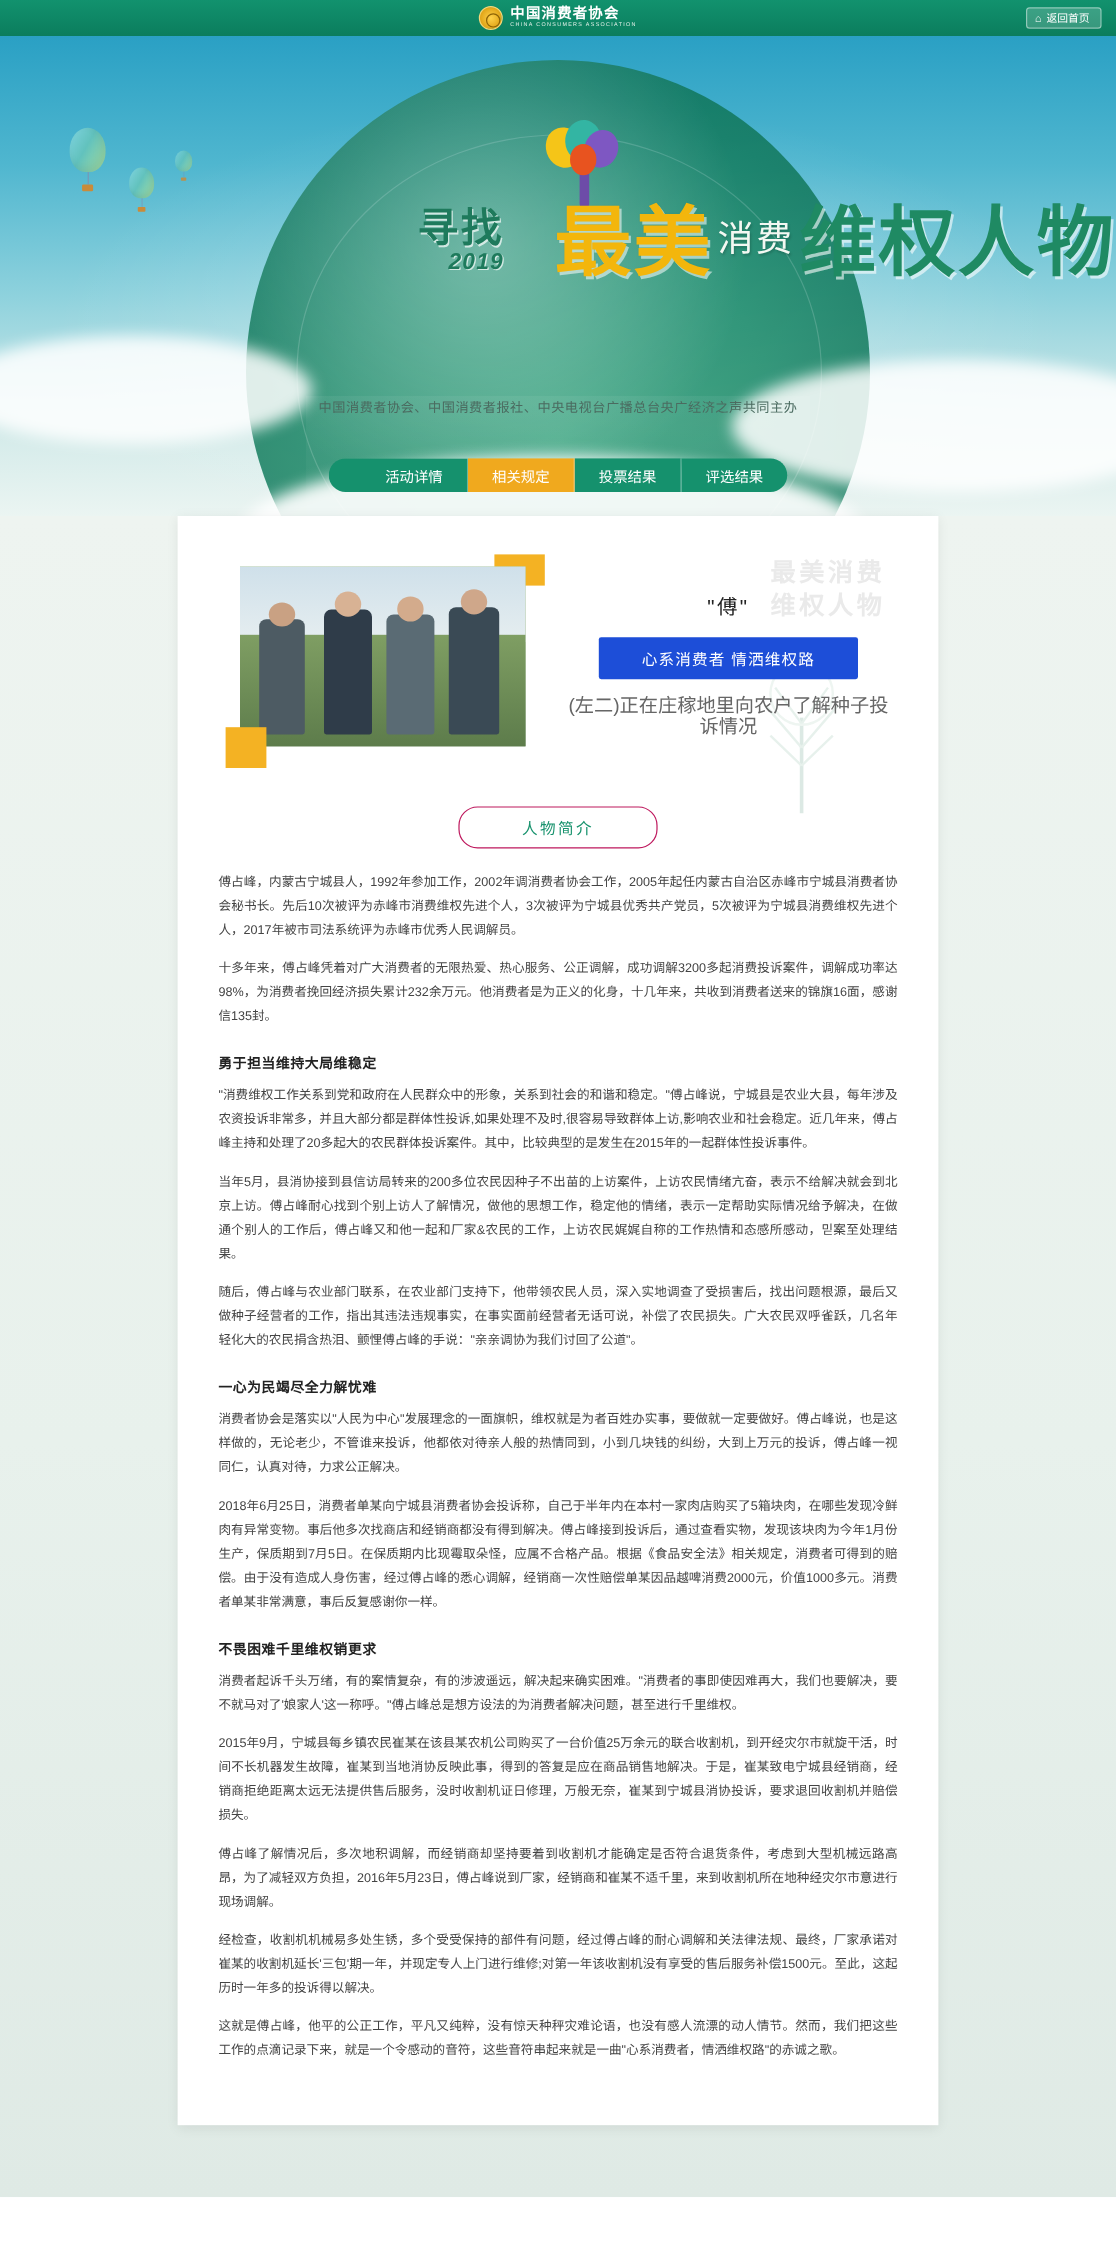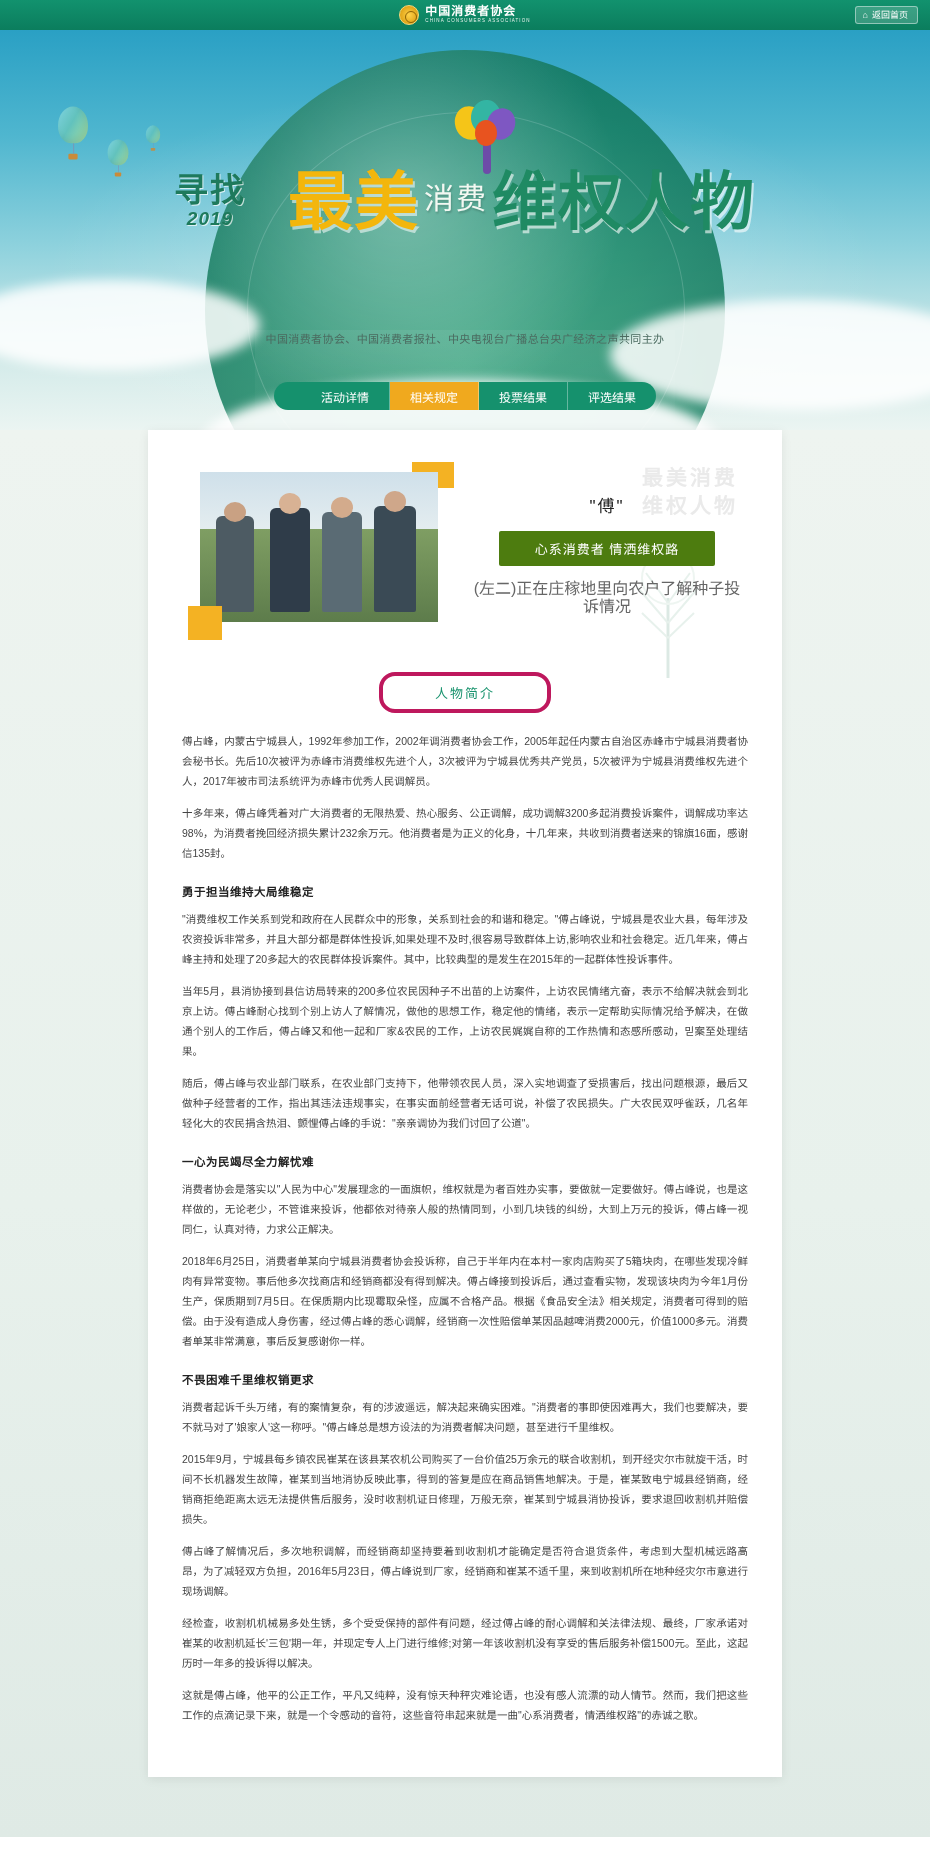--- a/index.html
+++ b/index.html
@@ -109,21 +109,21 @@
   .ribbon-logo {
     position:absolute; left:455px; top:70px; width:64px; height:72px;
   }
   .ribbon-logo .rb { position:absolute; border-radius:50% 50% 50% 50%; }
   .rb1 { width:30px;height:34px; left:0; top:6px; background:#f5c518; transform:rotate(-18deg);}
   .rb2 { width:30px;height:34px; left:16px; top:0; background:#33b5a3; transform:rotate(6deg);}
   .rb3 { width:28px;height:32px; left:32px; top:8px; background:#7e57c2; transform:rotate(22deg);}
   .rb4 { width:22px;height:26px; left:20px; top:20px; background:#e8531f; transform:rotate(0deg);}
   .ribbon-stem { position:absolute; left:28px; top:40px; width:8px;height:34px; background:#6d4ca8; border-radius:0 0 4px 4px;}
 
-  .title-block { position:absolute; left:0; right:0; top:120px; text-align:center; }
+  .title-block { position:absolute; left:0; right:0; top:120px; text-align:right; }
   .t-xun {
     display:inline-block; vertical-align:middle;
     color:#1e7a5c; font-size:34px; font-weight:bold; letter-spacing:2px;
     text-shadow:1px 1px 0 rgba(255,255,255,.7);
     margin-right:6px;
   }
   .t-year { display:block; color:#1e7a5c; font-size:19px; letter-spacing:1px; font-style:italic; margin-top:-4px;}
   .t-zui {
     display:inline-block; vertical-align:middle;
     color:#f3b60c; font-size:64px; font-weight:bold; letter-spacing:2px;
@@ -202,29 +202,29 @@
   .pp3:after{content:"";position:absolute;left:9px;top:-15px;width:22px;height:21px;border-radius:50%;background:#d3ab8c;}
   .pp4 { left:174px; width:42px; height:106px; background:#3a4a55; }
   .pp4:after{content:"";position:absolute;left:10px;top:-15px;width:22px;height:21px;border-radius:50%;background:#cfa78a;}
   .sq-y-top { position:absolute; left:230px; top:4px; width:42px; height:26px; background:#f4b223; }
   .sq-y-bot { position:absolute; left:6px; top:148px; width:34px; height:34px; background:#f4b223; }
 
   .info { position:absolute; left:290px; top:34px; right:6px; }
   .p-name { font-size:17px; color:#333; letter-spacing:2px; margin-bottom:14px; text-align:center;}
   .p-name .nm { color:#222; }
   .slogan {
-    background:#4d7c0f; color:#fff; font-size:13px;
+    background:#1d4ed8; color:#fff; font-size:13px;
     padding:8px 14px; text-align:center; letter-spacing:1px;
     border-radius:2px; width:216px; margin:0 auto 14px;
   }
   .p-caption { font-size:16px; color:#666; line-height:18px; text-align:center; }
 
   .section-title-wrap { text-align:center; margin:24px 0 18px; }
   .section-title {
-    display:inline-block; border:4px solid #be185d; color:#19936e;
+    display:inline-block; border:1px solid #be185d; color:#19936e;
     border-radius:16px; font-size:13px; padding:7px 52px; letter-spacing:2px;
   }
 
   .para { font-size:10.5px; line-height:20px; color:#444; text-align:justify; margin-bottom:12px; }
   .sub-h { font-size:11.5px; font-weight:bold; color:#222; margin:20px 0 10px; letter-spacing:.5px; }
 </style>
 </head>
 <body>
 
 <div class="page">

